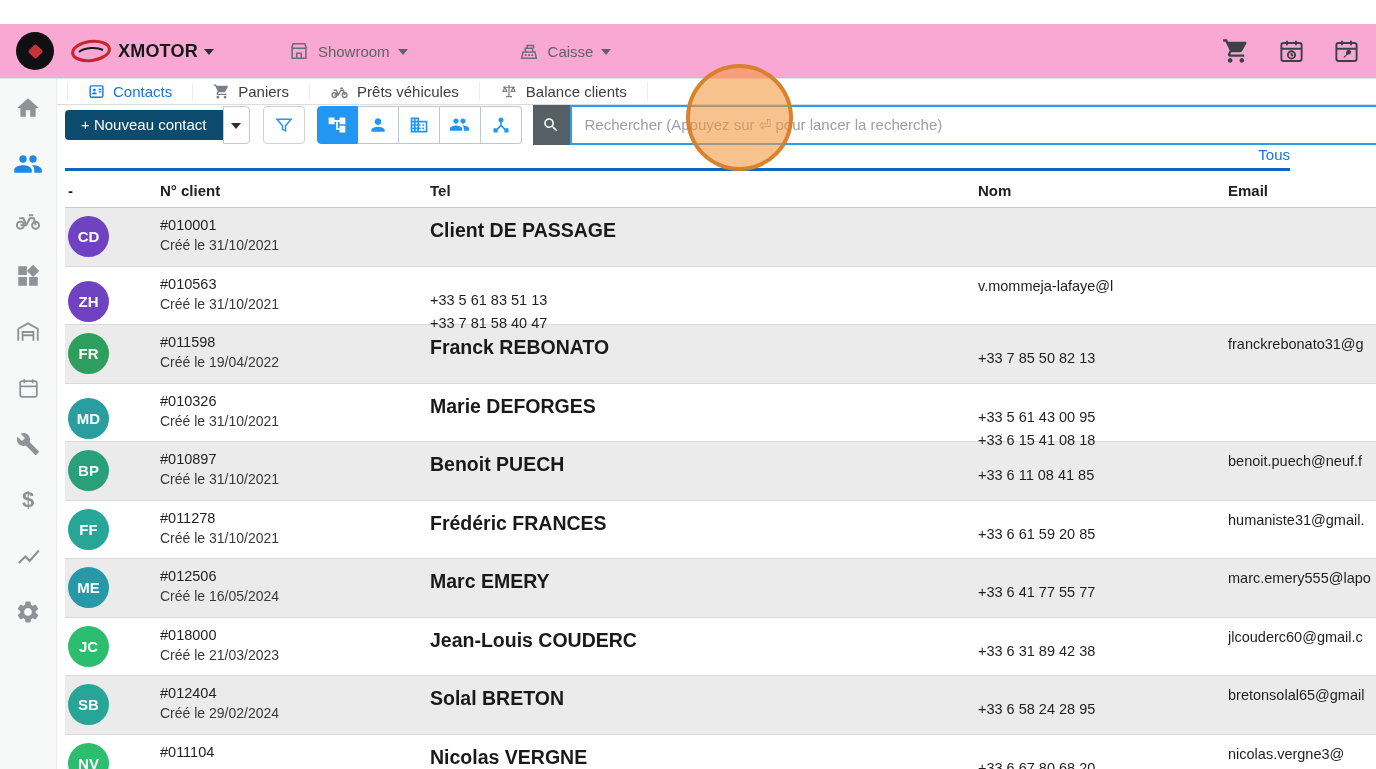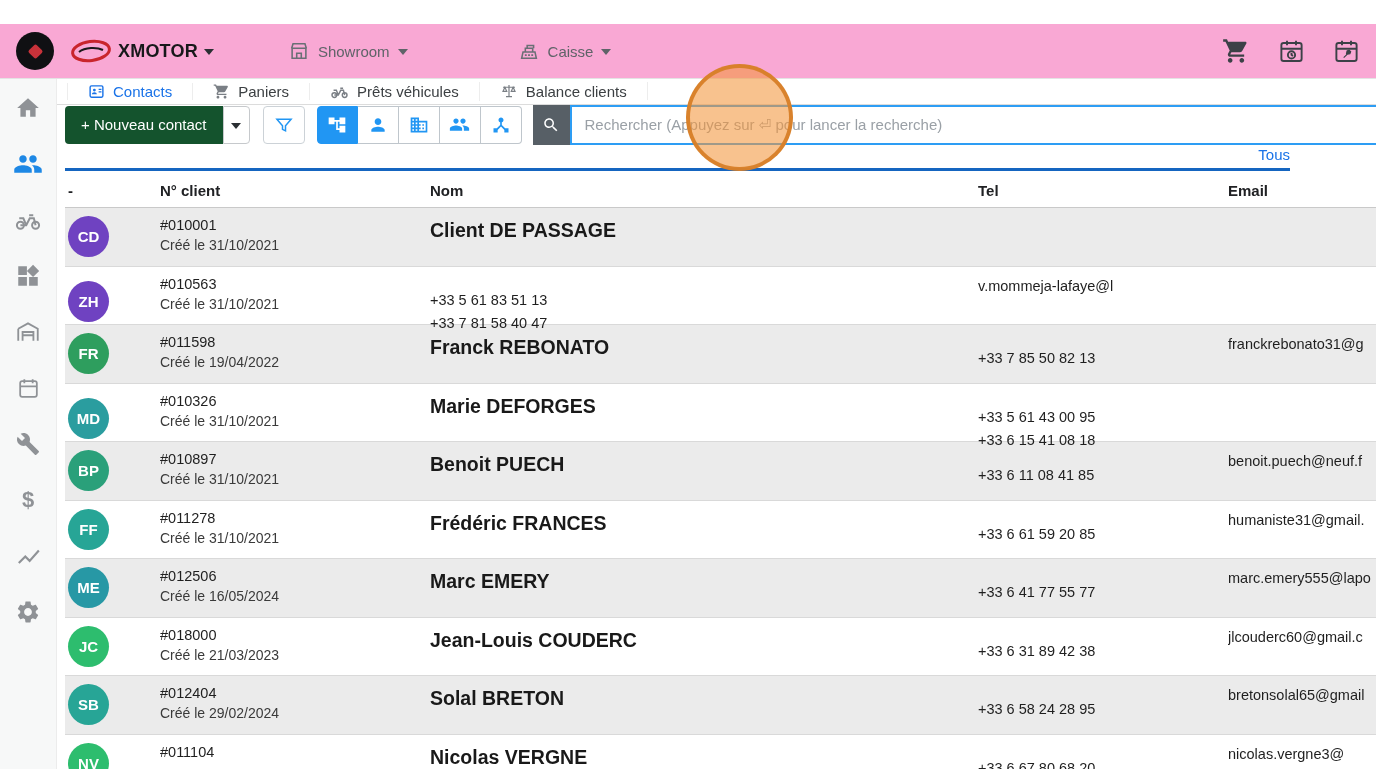--- a/index.html
+++ b/index.html
@@ -39,21 +39,21 @@
   .tabbar { height:38px; display:flex; align-items:center; border-bottom:1px solid #dcdcdc; padding-left:10px; }
   .tab { display:flex; align-items:center; gap:8px; padding:0 20px; font-size:15px; color:#3c4043;
     cursor:pointer; border-right:1px solid #ededed; }
   .tab:first-child { border-left:1px solid #ededed; }
   .tab .tic { color:#7a7f85; }
   .tab.active { color:#1a73e8; }
   .tab.active .tic { color:#1a73e8; }
 
   
   .toolbar { height:54px; display:flex; align-items:center; padding-left:8px; }
-  .btn-new { height:38px; background:#14532d; color:#fff; font-size:15px; font-weight:500;
+  .btn-new { height:30px; background:#0c4a6e; color:#fff; font-size:15px; font-weight:500;
     border:none; border-radius:4px 0 0 4px; padding:0 16px; cursor:pointer;
     font-family:"Liberation Sans", sans-serif; }
   .btn-new-caret { height:38px; width:27px; background:#fff; border:1px solid #c6c9cc;
     border-radius:0 4px 4px 0; display:flex; align-items:center; justify-content:center; cursor:pointer; }
   .btn-filter { height:38px; width:42px; margin-left:13px; background:#fff; border:1px solid #ccd2d7;
     border-radius:4px; display:flex; align-items:center; justify-content:center; color:#2196f3; cursor:pointer; }
   .view-group { display:flex; margin-left:12px; }
   .vbtn { height:38px; width:41px; background:#fff; border:1px solid #bfc6cc; border-left-width:0;
     display:flex; align-items:center; justify-content:center; color:#2196f3; cursor:pointer; }
   .vbtn:first-child { border-left-width:1px; border-radius:4px 0 0 4px; }
@@ -338,22 +338,22 @@
     </div>
 
     <div class="filter-bar">
       <span class="filter-tab">Tous</span>
     </div>
 
     <div class="table">
       <div class="thead">
         <div class="th th-dash">-</div>
         <div class="th">N° client</div>
+        <div class="th">Tel</div>
         <div class="th">Nom</div>
-        <div class="th">Tel</div>
         <div class="th">Email</div>
       </div>
       <div>
   <div class="row alt">
     <div class="cell-avatar">
       <div class="avatar" style="background: rgb(111, 66, 193);">
         <span>CD</span>
       </div>
     </div>
     <div class="cell-client">

